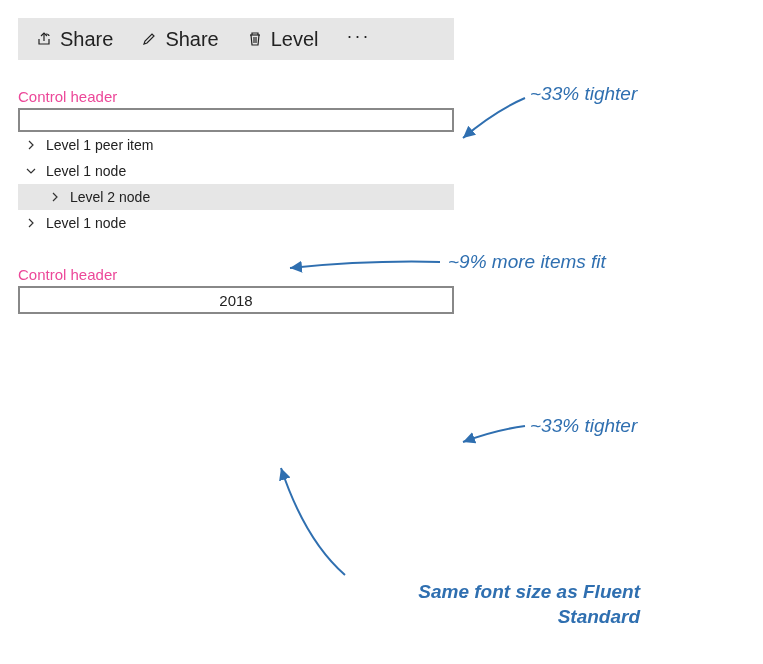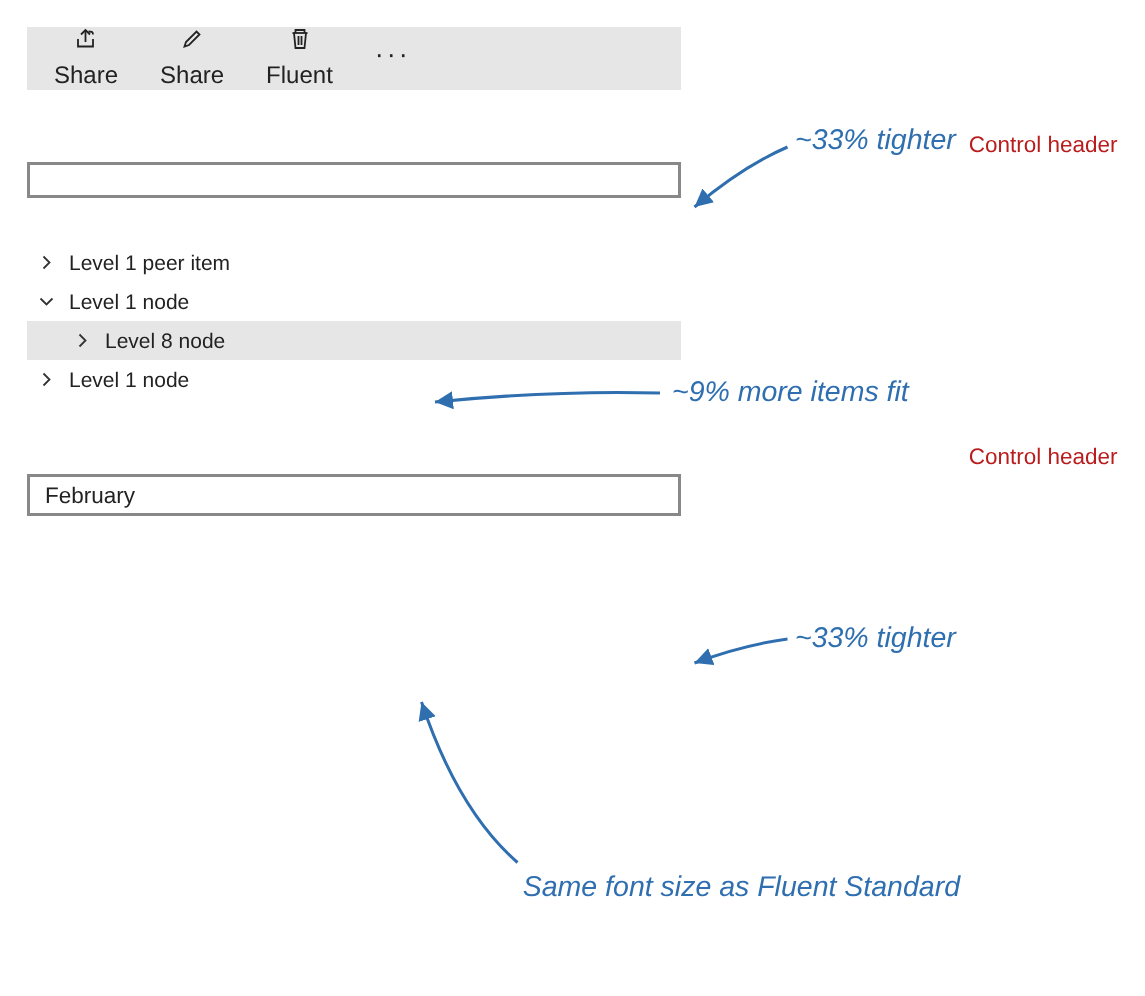--- a/index.html
+++ b/index.html
@@ -20,51 +20,48 @@
     display: flex;
     align-items: center;
     gap: 28px;
     padding: 0 18px;
     width: 436px;
   }
   .toolbar-item {
     display: flex;
     align-items: center;
     gap: 8px;
-    font-size: 16px;
+    font-size: 20px;
     color: #222;
-    flex-direction: column;
   }
   .toolbar-item svg { flex-shrink: 0; }
   .overflow-dots {
     font-size: 18px;
     letter-spacing: 2px;
     color: #222;
     padding-bottom: 6px;
   }
 
   .section {
     margin-top: 28px;
   }
 
   .control-label {
     font-size: 15px;
-    color: #b91c1c;
+    color: #ec4899;
     margin-bottom: 3px;
-    text-align: right;
   }
   .textbox {
     width: 436px;
     height: 24px;
     border: 2px solid #888;
     background: #fff;
   }
 
   .tree {
-    margin-top: 30px;
     width: 436px;
   }
   .tree-row {
     display: flex;
     align-items: center;
     height: 26px;
     padding-left: 6px;
     gap: 8px;
   }
   .tree-row.selected {
@@ -105,21 +102,21 @@
     position: absolute;
     font-style: italic;
     color: #2f6fb0;
     font-size: 19px;
     line-height: 1.3;
     text-align: right;
   }
   .anno1 { left: 530px; top: 82px; }
   .anno2 { left: 448px; top: 250px; }
   .anno3 { left: 530px; top: 414px; }
-  .anno4 { left: 340px; top: 580px; width: 300px; }
+  .anno4 { left: 340px; top: 580px; width: 300px; font-weight: bold; }
 
   .arrow {
     position: absolute;
     pointer-events: none;
   }
 </style>
 </head>
 <body>
 
 <div class="toolbar">
@@ -138,21 +135,21 @@
     </svg>
     <span>Share</span>
   </div>
   <div class="toolbar-item">
     <svg width="16" height="16" viewBox="0 0 16 16" fill="none" stroke="#222" stroke-width="1.2">
       <path d="M3 4h10"></path>
       <path d="M5 4V2h6v2"></path>
       <path d="M4 4l1 10h6l1-10"></path>
       <path d="M7 6v6M9 6v6"></path>
     </svg>
-    <span>Fluent</span>
+    <span>Level</span>
   </div>
   <div class="overflow-dots">
     <span>···</span>
   </div>
 </div>
 
 <div class="section">
   <div class="control-label">Control header</div>
   <div class="textbox" value=""></div>
 </div>
@@ -173,36 +170,36 @@
         </svg>
     </span>
     <span class="label">Level 1 node</span>
   </div>
   <div class="tree-row tree-indent-2-chev selected">
     <span class="chev">
       <svg width="10" height="10" viewBox="0 0 10 10" fill="none" stroke="#333" stroke-width="1.2">
           <path d="M3 1l4 4-4 4"></path>
         </svg>
     </span>
-    <span class="label">Level 8 node</span>
+    <span class="label">Level 2 node</span>
   </div>
   <div class="tree-row tree-indent-1">
     <span class="chev">
       <svg width="10" height="10" viewBox="0 0 10 10" fill="none" stroke="#333" stroke-width="1.2">
           <path d="M3 1l4 4-4 4"></path>
         </svg>
     </span>
     <span class="label">Level 1 node</span>
   </div>
 </div>
 
 <div class="datepicker-wrap">
   <div class="control-label">Control header</div>
   <div class="datepicker">
-    <div class="dp-cell dp-month">February</div>
+    <div class="dp-cell dp-year">2018</div>
   </div>
 </div>
 
 <div class="anno anno1">~33% tighter</div>
 <div class="anno anno2">~9% more items fit</div>
 <div class="anno anno3">~33% tighter</div>
 <div class="anno anno4">Same font size as Fluent Standard</div>
 
 <svg class="arrow" style="left:455px; top:96px;" width="75" height="50">
   <defs>

